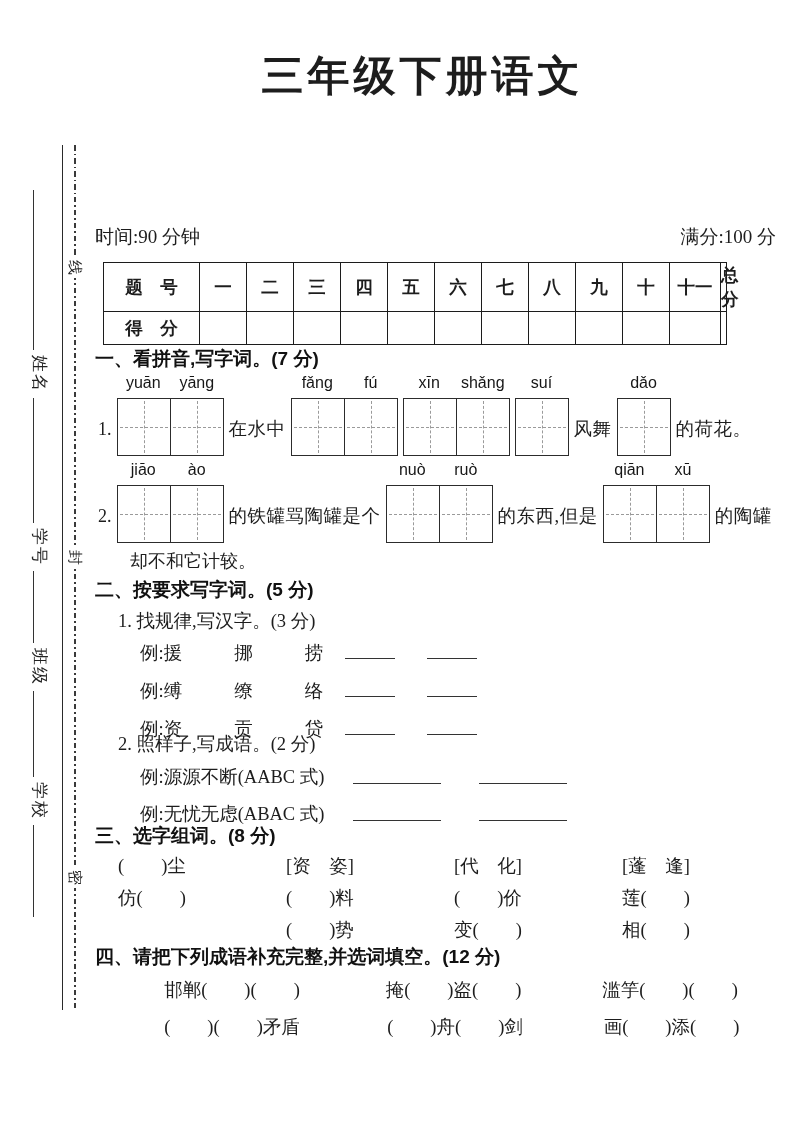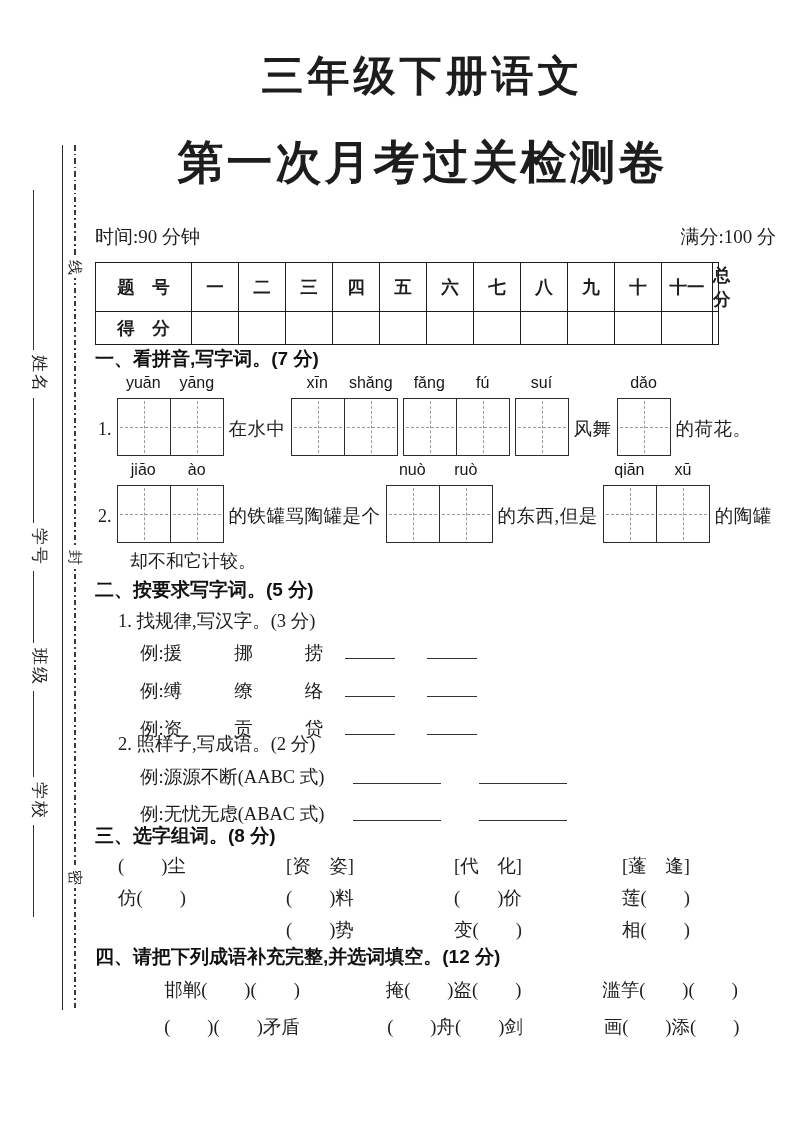--- a/index.html
+++ b/index.html
@@ -19,21 +19,21 @@
   .mlabel { flex:none; white-space:nowrap; }
   .seal-wrap { position:absolute; left:63px; top:185px; width:24px; height:825px; z-index:3; }
   .seal-rot  { position:relative; width:825px; height:24px; transform-origin:0 0; transform:translateX(24px) rotate(90deg); }
   .seal-char { position:absolute; top:0; font-size:15px; line-height:24px; background:#fff; padding:0 3px; color:#222; }
   
   .titles { position:absolute; left:65px; width:715px; text-align:center; }
   .title1 { top:48px; font-size:42px; font-weight:bold; letter-spacing:4px; }
   .title2 { top:132px; font-size:46px; font-weight:bold; letter-spacing:3px; }
   .time-row { position:absolute; left:95px; top:224px; width:681px; display:flex; justify-content:space-between; font-size:19px; }
   
-  table.score { position:absolute; left:95px; top:262px; width:624px; border-collapse:collapse; table-layout:fixed;
+  table.score { position:absolute; left:103px; top:262px; width:624px; border-collapse:collapse; table-layout:fixed;
     font-family:"Liberation Sans","DejaVu Sans",sans-serif;padding-left:31px; }
   table.score td { border:1.6px solid #1c1c1c; height:32px; text-align:center; font-size:17.5px; font-weight:bold; padding:0; }
   
   .sec-head { position:absolute; font-family:"Liberation Sans","DejaVu Sans",sans-serif; font-weight:bold; font-size:19px; color:#111; white-space:nowrap; }
   .body-text { font-size:18.5px; }
   
   .prow { position:absolute; left:98px; width:690px; display:flex; align-items:flex-end; gap:5px; }
   .pnum { margin-bottom:16px; font-size:18px; flex:none; }
   .ptext { margin-bottom:15px; font-size:18.5px; flex:none; white-space:nowrap; letter-spacing:0.5px; }
   .pgroup { flex:none; display:flex; flex-direction:column; }
@@ -88,21 +88,20 @@
 
   <div class="seal-wrap">
     <div class="seal-rot">
       <span class="seal-char" style="left:72px">线</span>
       <span class="seal-char" style="left:362px">封</span>
       <span class="seal-char" style="left:682px">密</span>
     </div>
   </div>
 
   <div class="titles title1">三年级下册语文</div>
-  <div class="titles title2">第一次月考过关检测卷</div>
 
   <div class="time-row">
     <span>时间:90 分钟</span>
     <span>满分:100 分</span>
   </div>
 
   <table class="score">
     <tbody>
         <tr>
       <td style="width:95px">题　号</td>
@@ -147,32 +146,32 @@
           <span>yāng</span>
         </div>
       <div class="pbox">
           <div class="pc"></div>
           <div class="pc"></div>
         </div>
     </div>
     <span class="ptext">在水中</span>
     <div class="pgroup">
       <div class="pyrow">
+          <span>fǎng</span>
+          <span>fú</span>
+        </div>
+      <div class="pbox">
+          <div class="pc"></div>
+          <div class="pc"></div>
+        </div>
+    </div>
+    <div class="pgroup">
+      <div class="pyrow">
           <span>xīn</span>
           <span>shǎng</span>
-        </div>
-      <div class="pbox">
-          <div class="pc"></div>
-          <div class="pc"></div>
-        </div>
-    </div>
-    <div class="pgroup">
-      <div class="pyrow">
-          <span>fǎng</span>
-          <span>fú</span>
         </div>
       <div class="pbox">
           <div class="pc"></div>
           <div class="pc"></div>
         </div>
     </div>
     <div class="pgroup">
       <div class="pyrow">
           <span>suí</span>
         </div>

